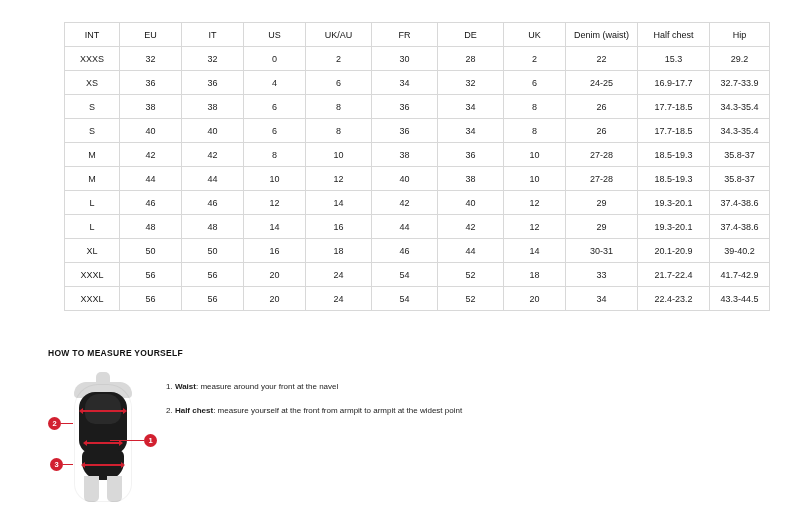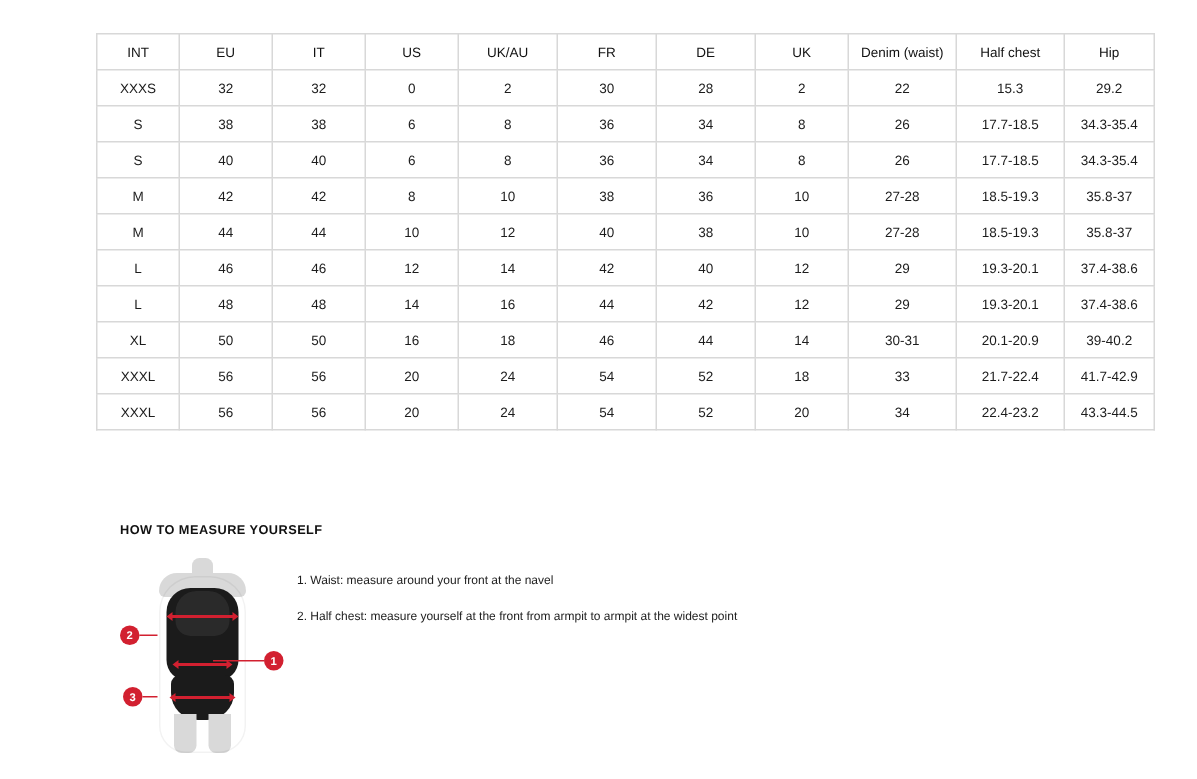--- a/index.html
+++ b/index.html
@@ -59,21 +59,21 @@
   col.c7 { width: 62px; }
   col.c8 { width: 72px; }
   col.c9 { width: 72px; }
   col.c10 { width: 60px; }
 
   td.left-pad, th.left-pad { text-align: left; padding-left: 8px; }
 
   
   .measure-section {
     position: absolute;
-    left: 80px;
+    left: 48px;
     top: 348px;
     width: 700px;
   }
   .measure-title {
     font-size: 8.5px;
     font-weight: bold;
     letter-spacing: 0.3px;
     color: #111;
     margin-bottom: 14px;
   }
@@ -90,21 +90,21 @@
   .steps-col {
     padding-top: 10px;
     padding-left: 8px;
   }
   .step {
     font-size: 8px;
     color: #1c1c1c;
     margin-bottom: 14px;
     line-height: 1.2;
   }
-  .step b { font-weight: normal; margin-top: 24px; }
+  .step b { font-weight: bold; margin-top: 24px; }
 
   
   .fig {
     position: absolute;
     left: 18px;
     top: 0;
     width: 74px;
     height: 132px;
   }
   .neck {
@@ -273,20 +273,33 @@
           <td>32</td>
           <td>32</td>
           <td>0</td>
           <td>2</td>
           <td>30</td>
           <td>28</td>
           <td>2</td>
           <td>22</td>
           <td class="left-pad">15.3</td>
           <td class="left-pad">29.2</td>
+        </tr>
+        <tr>
+          <td>XS</td>
+          <td>36</td>
+          <td>36</td>
+          <td>4</td>
+          <td>6</td>
+          <td>34</td>
+          <td>32</td>
+          <td>6</td>
+          <td>24-25</td>
+          <td class="left-pad">16.9-17.7</td>
+          <td class="left-pad">32.7-33.9</td>
         </tr>
         <tr>
           <td>S</td>
           <td>38</td>
           <td>38</td>
           <td>6</td>
           <td>8</td>
           <td>36</td>
           <td>34</td>
           <td>8</td>

